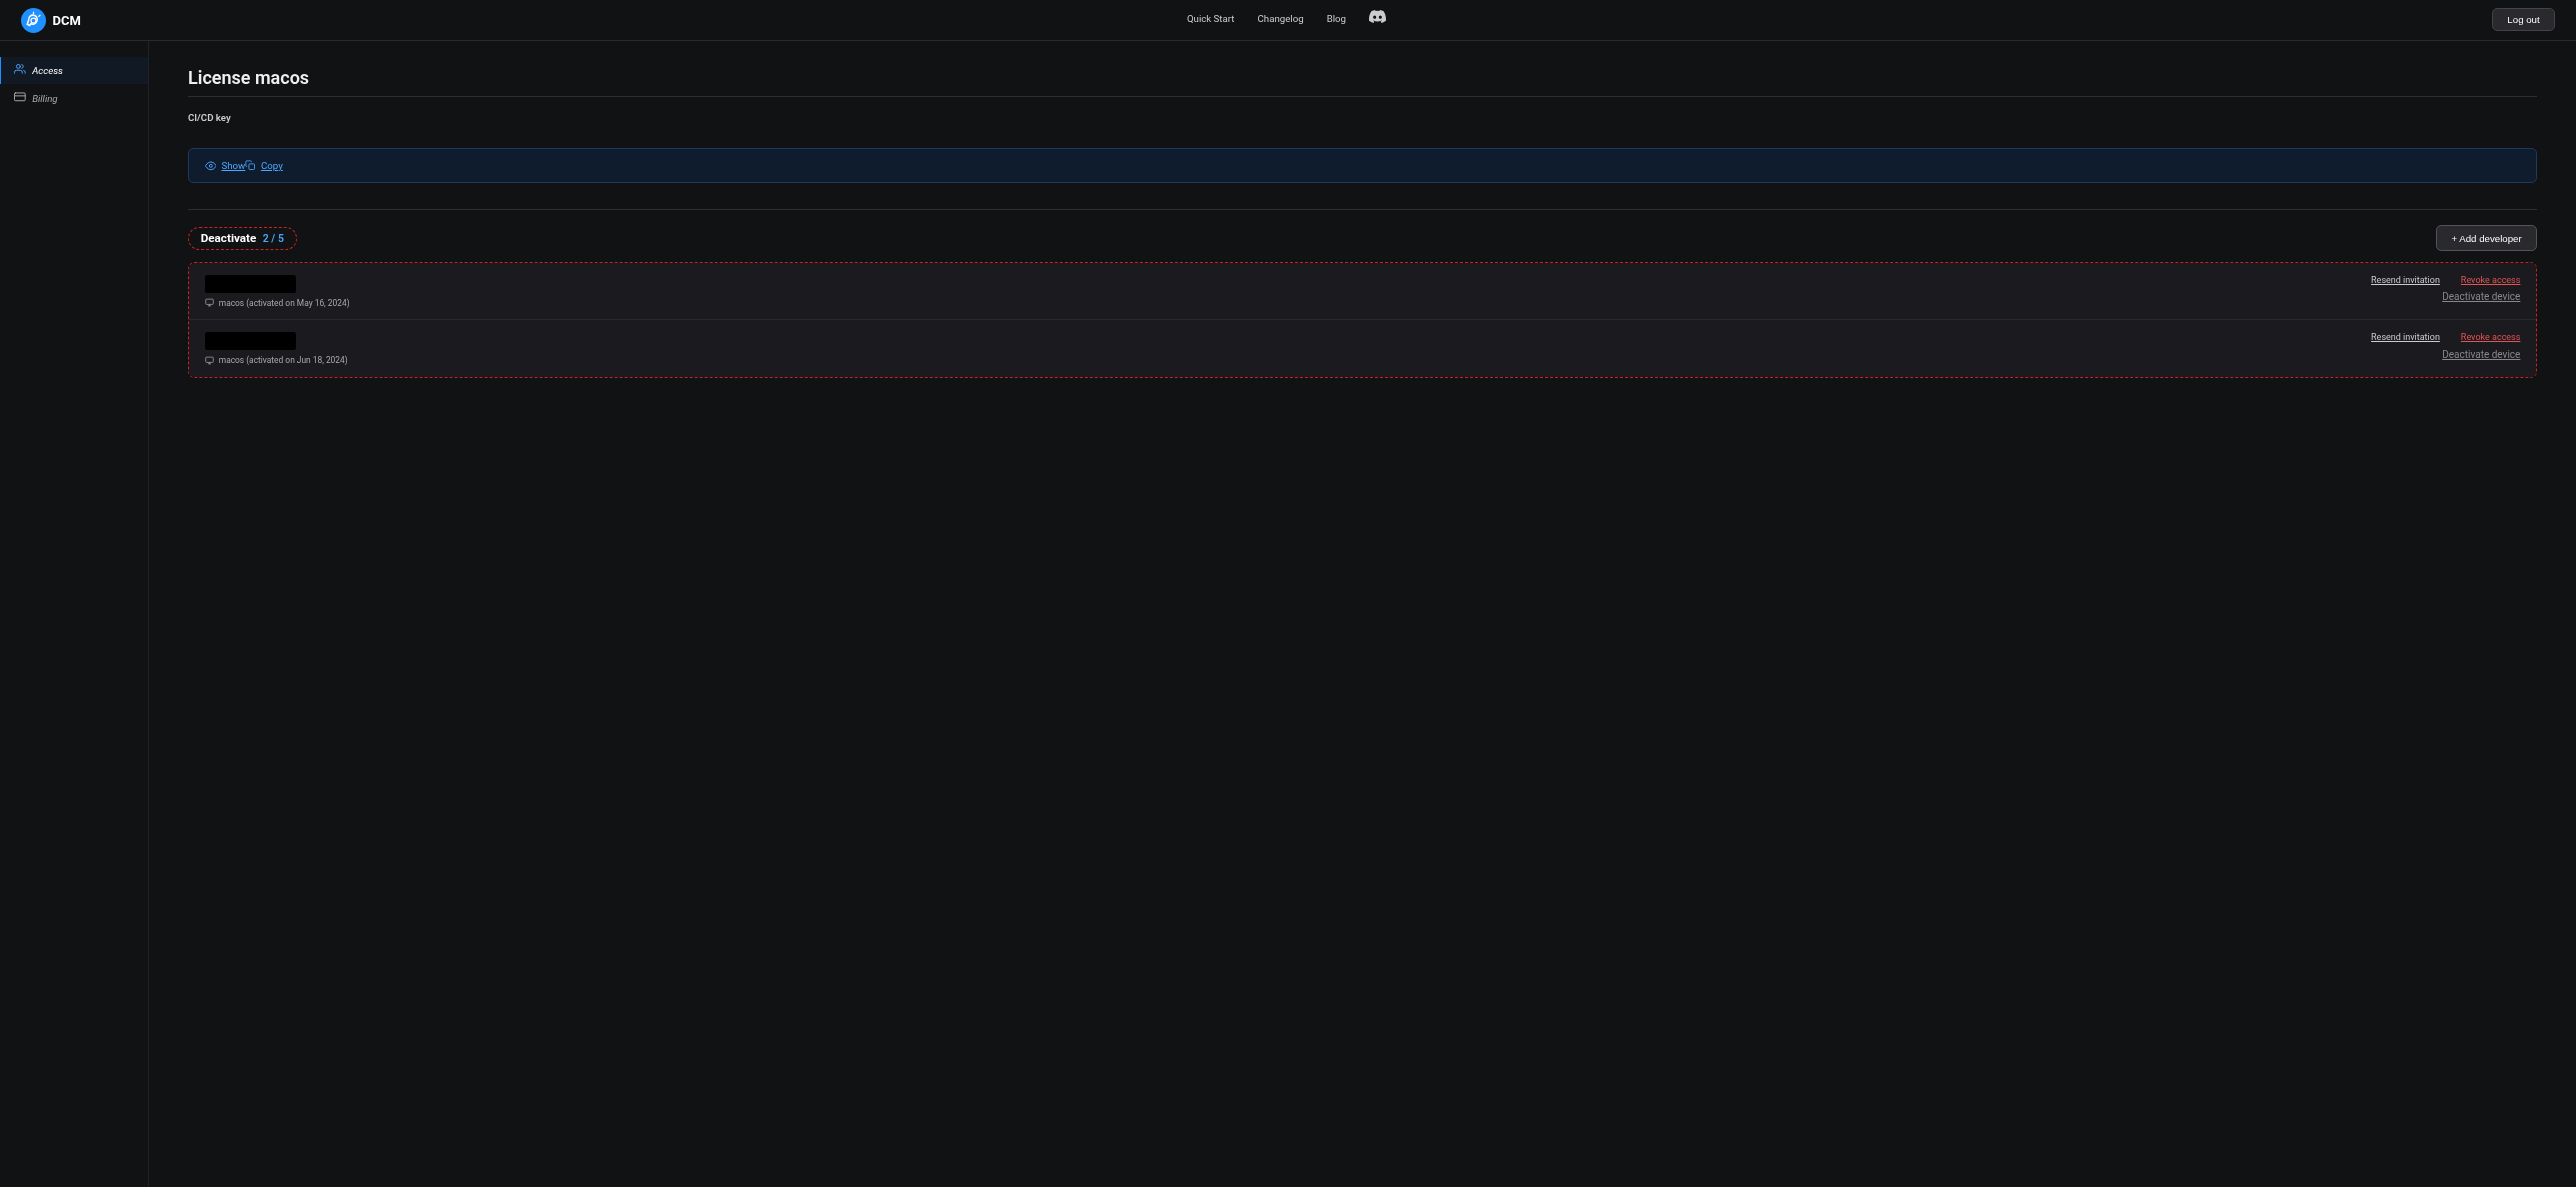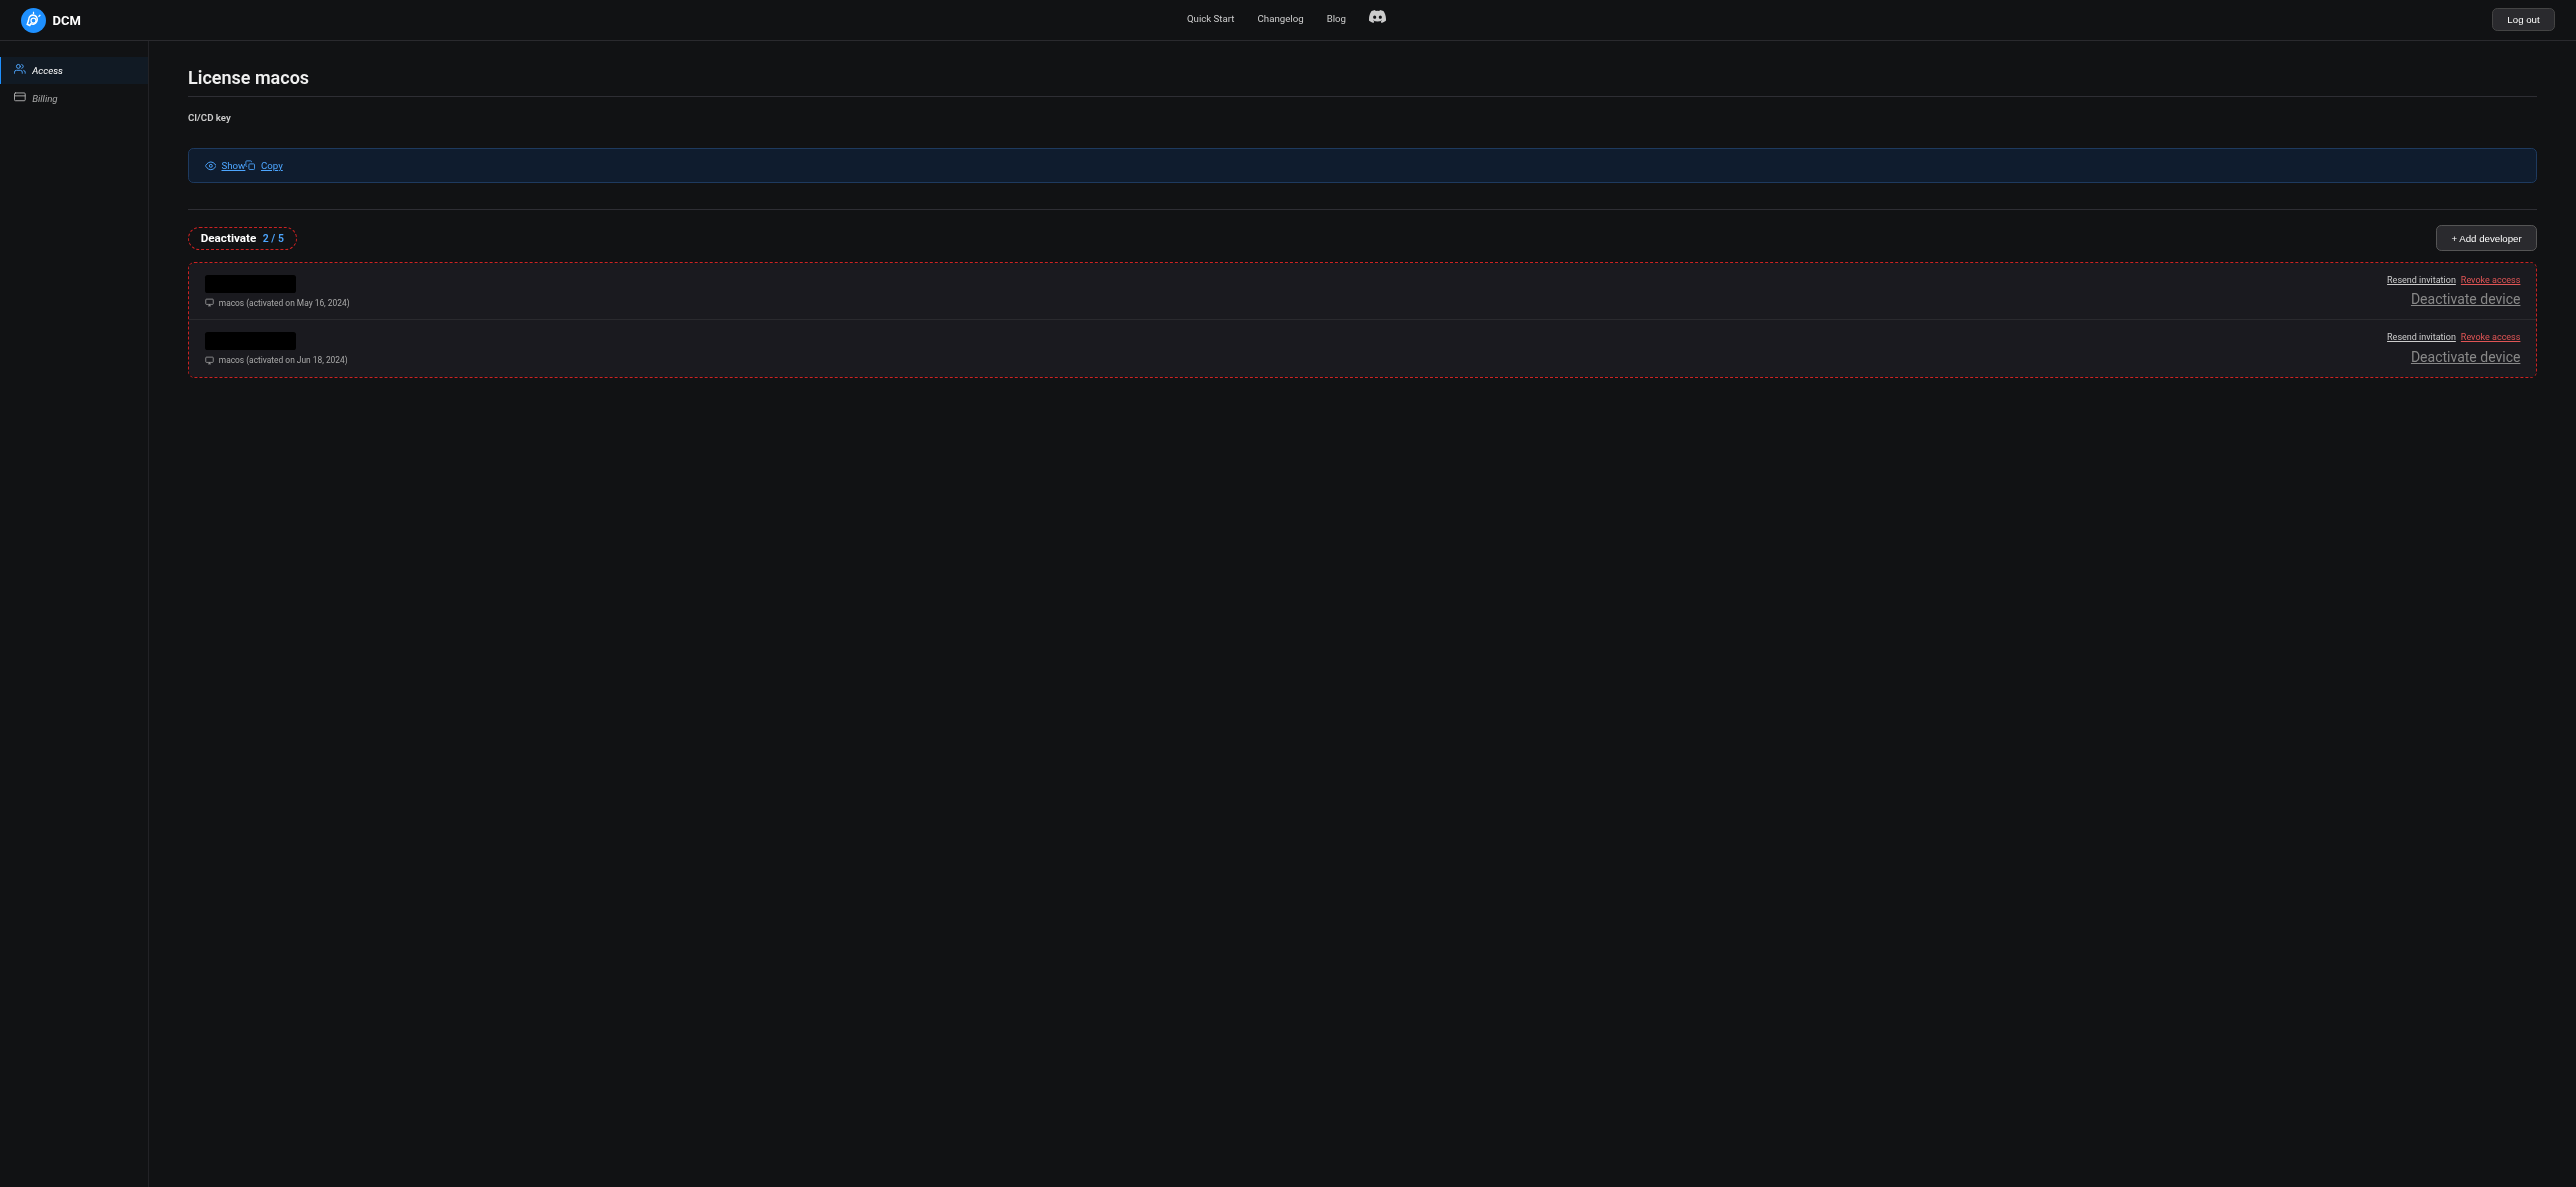--- a/index.html
+++ b/index.html
@@ -215,40 +215,40 @@
       color: #aaa;
     }
     .dev-actions {
       display: flex;
       flex-direction: column;
       align-items: flex-end;
       gap: 6.5px;
     }
     .dev-actions-top {
       display: flex;
-      gap: 5px;
+      gap: 21px;
       align-items: center;
       justify-content: flex-end;
     }
     .resend-link {
       color: #cccccc;
       text-decoration: underline;
       font-size: 9px;
       cursor: pointer;
     }
     .revoke-link {
       color: #e05555;
       text-decoration: underline;
       font-size: 9px;
       cursor: pointer;
     }
     .deactivate-link {
       color: #888;
       text-decoration: underline;
-      font-size: 14px;
+      font-size: 10px;
       cursor: pointer;
     }
   </style>
 </head>
 <body>
 
 <header class="header">
   <div class="header-left">
     <svg class="logo-icon" viewBox="0 0 40 40" xmlns="http://www.w3.org/2000/svg">
       <circle cx="20" cy="20" r="20" fill="#1e90ff"></circle>

